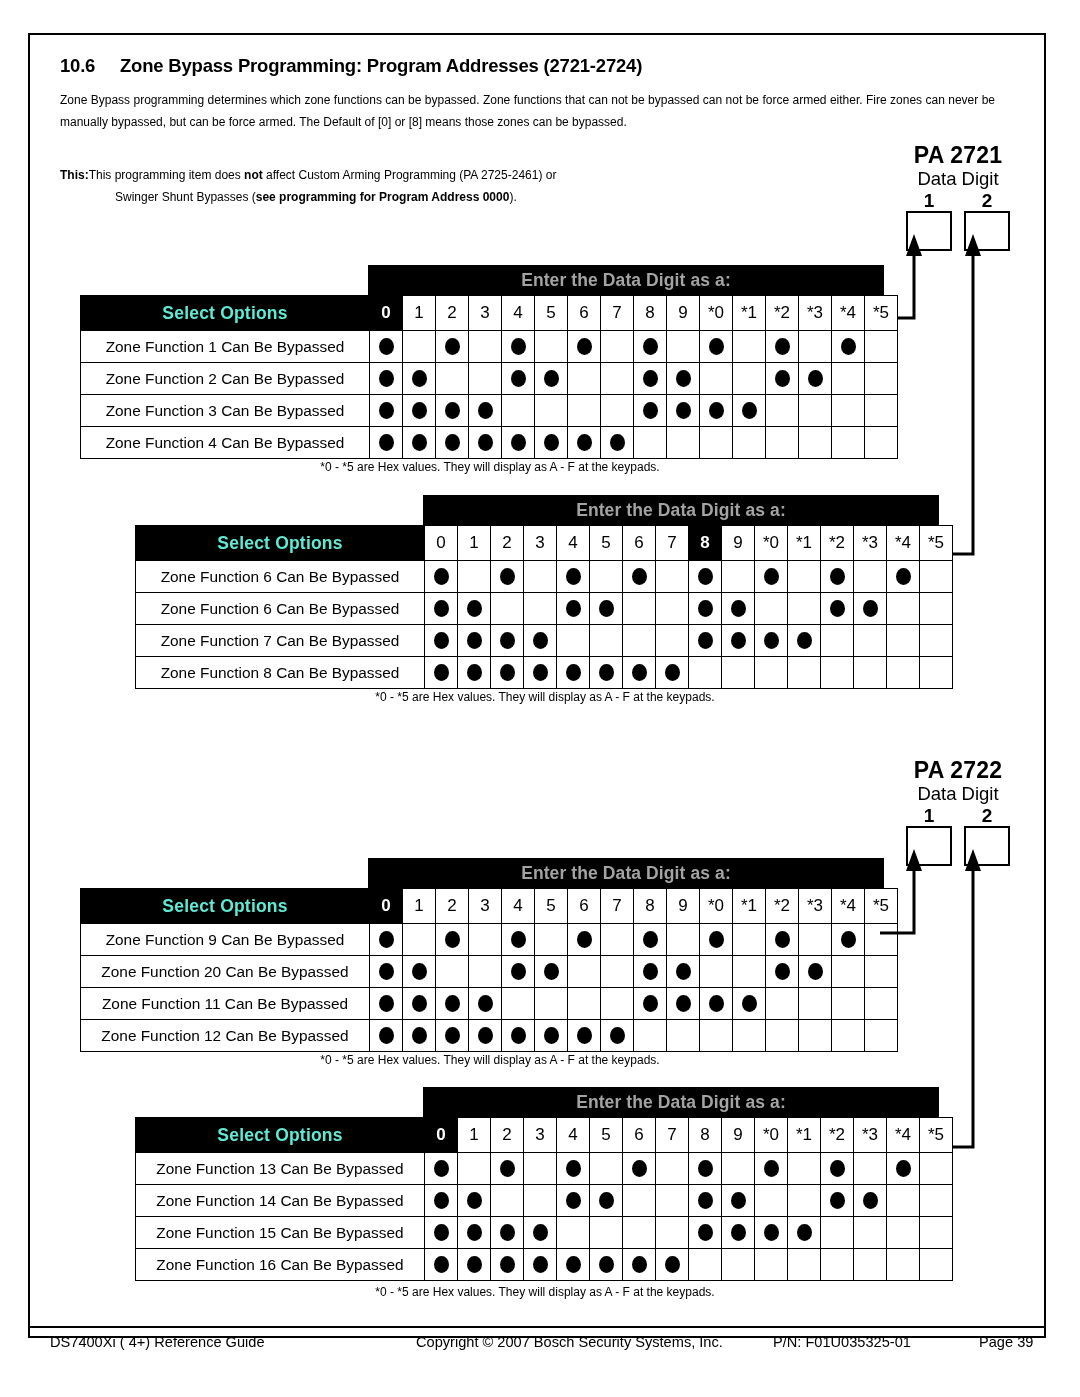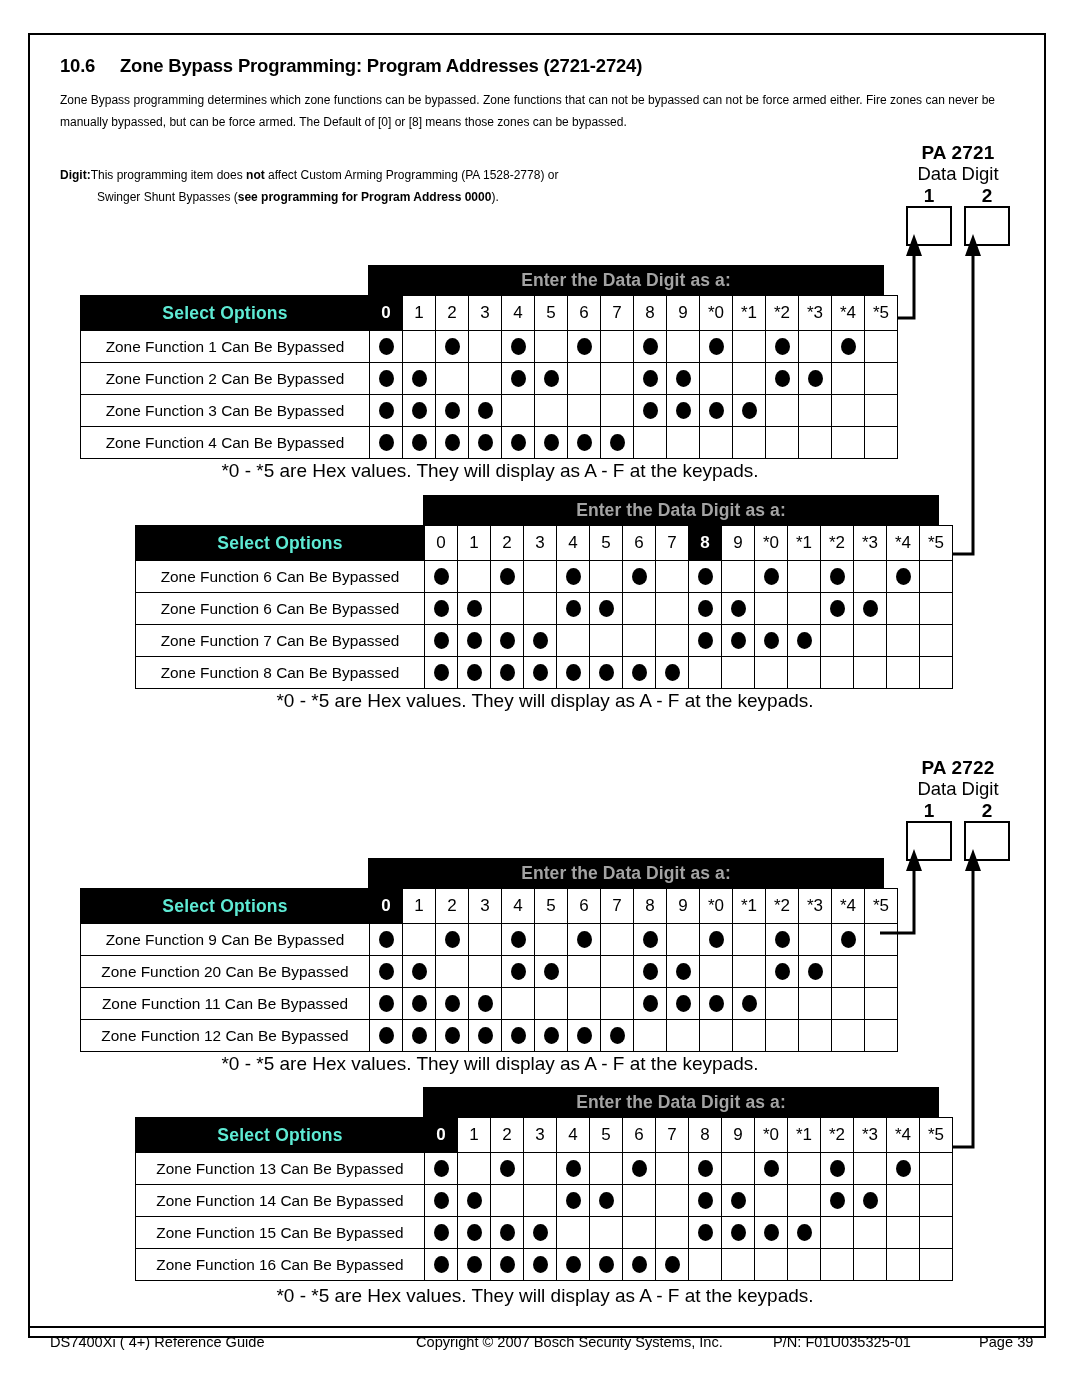--- a/index.html
+++ b/index.html
@@ -42,27 +42,27 @@
 
   
   .para {
     position: absolute;
     font-size: 12px;
     line-height: 21.5px;
     text-align: justify;
   }
   #intro-para { left: 60px; top: 90px; width: 935px; }
   #note-para  { left: 60px; top: 165px; width: 800px; text-align: left; }
-  #note-para .note-indent { display: block; margin-left: 37px; }
+  #note-para .note-indent { display: block; margin-left: 55px; }
   .b { font-weight: bold; }
 
   
   .pa-block { position: absolute; }
   .pa-title {
-    font-size: 19px;
+    font-size: 23px;
     font-weight: bold;
     text-align: center;
     letter-spacing: 0.2px;
     white-space: nowrap;
   }
   .pa-sub {
     font-size: 18.5px;
     text-align: center;
     margin-top: -1px;
     white-space: nowrap;
@@ -141,21 +141,21 @@
     display: block;
     width: 15px; height: 17px;
     margin: 0 auto;
     background: #000;
     border-radius: 50%;
   }
 
   
   .footnote {
     position: absolute;
-    font-size: 19px;
+    font-size: 12px;
     text-align: center;
     white-space: nowrap;
   }
 
   
   .connector { position: absolute; }
 
   
   #footer-rule {
     position: absolute;
@@ -181,21 +181,21 @@
 
 <div id="page-frame"></div>
 
 <div id="heading">
   <span class="num">10.6</span><span>Zone Bypass Programming: Program Addresses (2721-2724)</span>
 </div>
 
 <div class="para" id="intro-para">Zone Bypass programming determines which zone functions can be bypassed. Zone functions that can not be bypassed can not be force armed either. Fire zones can never be manually bypassed, but can be force armed. The Default of [0] or [8] means those zones can be bypassed.</div>
 
 <div class="para" id="note-para">
-  <span class="b">Digit:</span><span>This programming item does </span><span class="b">not</span><span> affect Custom Arming Programming (PA 1528-2778) or</span>
+  <span class="b">This:</span><span>This programming item does </span><span class="b">not</span><span> affect Custom Arming Programming (PA 2725-2461) or</span>
   <span class="note-indent"><span>Swinger Shunt Bypasses (</span><span class="b">see programming for Program Address 0000</span><span>).</span></span>
 </div>
 
 <div class="pa-block" style="left:888px; top:142px; width:140px;">
   <div class="pa-title">PA 2721</div>
   <div class="pa-sub">Data Digit</div>
   <div class="pa-digits">
     <div class="pa-digit-col">
       <div class="pa-digit-num">1</div>
       <div class="pa-digit-box"></div>

